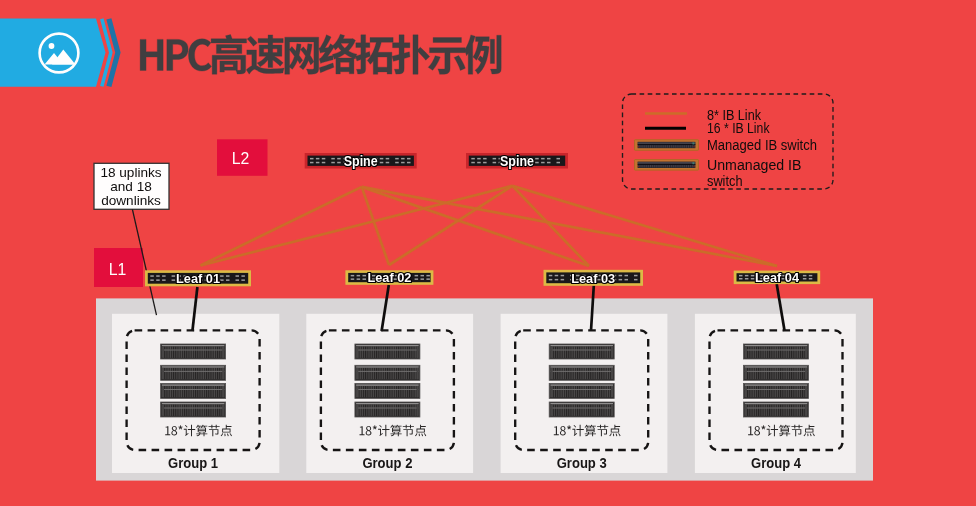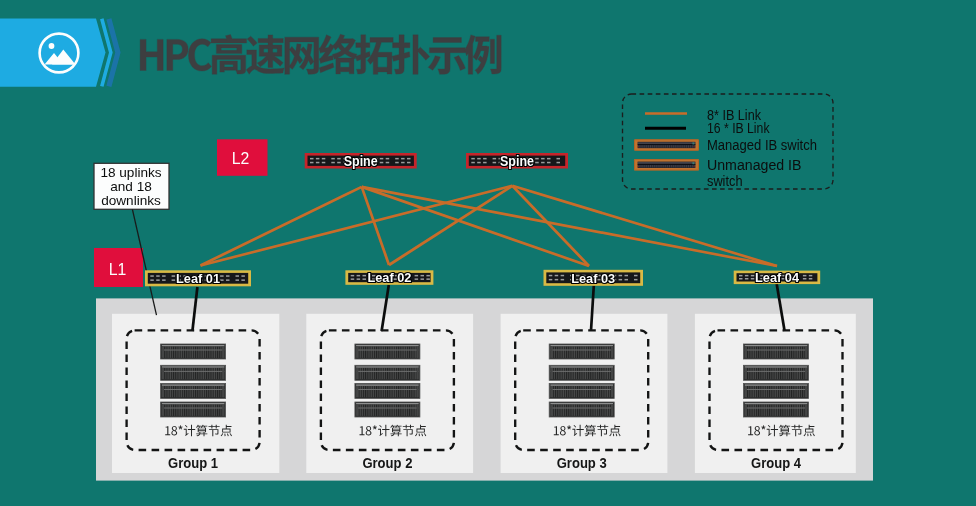--- a/index.html
+++ b/index.html
@@ -1,15 +1,15 @@
 <!DOCTYPE html>
 <html><head><meta charset="utf-8">
 <style>
 html,body{margin:0;padding:0;background:#fff;}
-#page{width:976px;height:506px;position:relative;overflow:hidden;background:#0f766e;opacity:0.999;}
+#page{width:976px;height:506px;position:relative;overflow:hidden;background:#ef4444;opacity:0.999;}
 </style></head>
 <body>
 <div id="page">
 <svg width="976" height="506" viewBox="0 0 976 506">
       <g opacity="0.99">
 <defs>
 <pattern id="vp" width="2.2" height="16" patternUnits="userSpaceOnUse">
   <rect width="2.2" height="16" fill="#222"></rect>
   <rect x="0.4" width="0.9" height="16" fill="#575757"></rect>
 </pattern>

